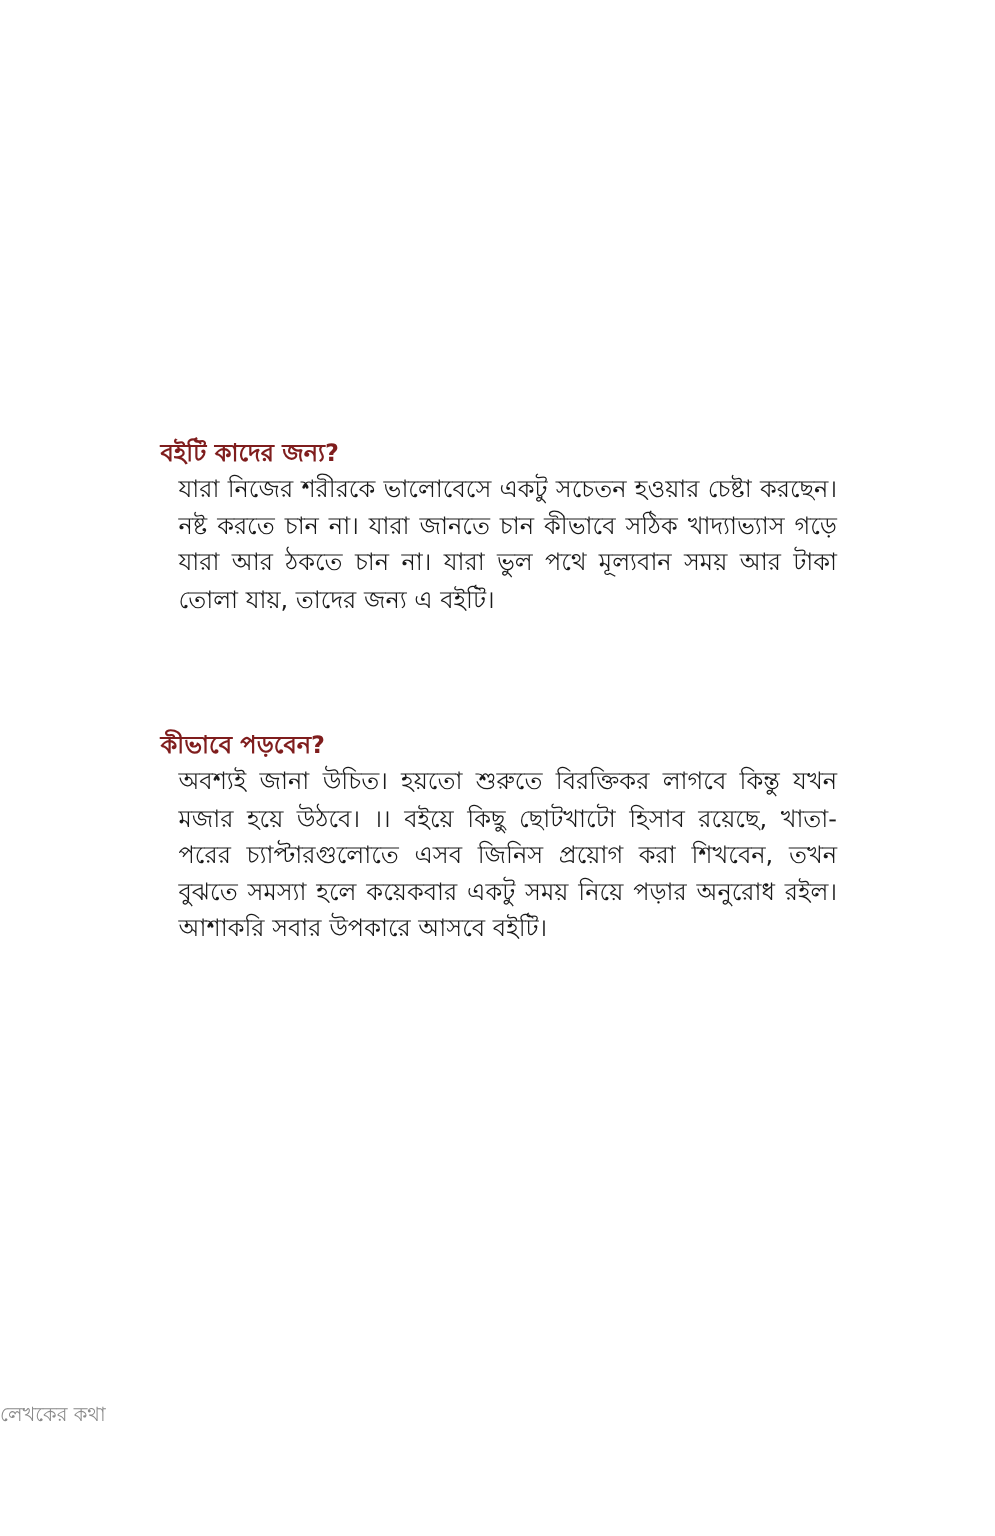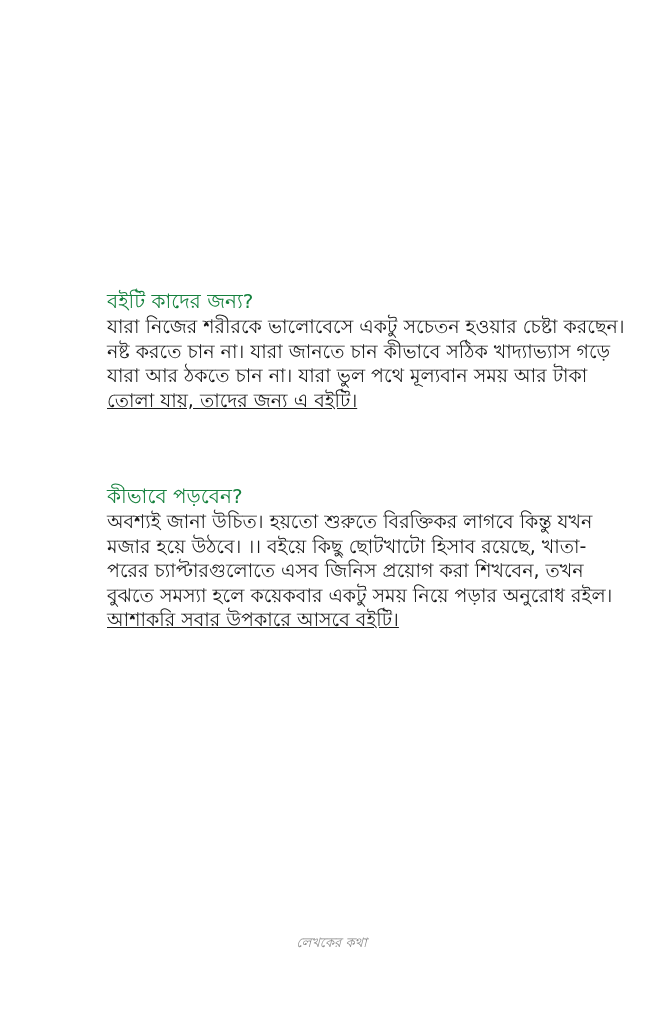--- a/index.html
+++ b/index.html
@@ -22,54 +22,53 @@
     height: 1024px;
   }
   .section {
     position: absolute;
     left: 107px;
     width: 451px;
   }
   .section-1 { top: 289px; }
   .section-2 { top: 484px; }
   .heading {
-    font-size: 20px;
-    font-weight: normal;
+    font-size: 16px;
+    font-weight: bold;
     line-height: 25px;
     height: 25px;
     margin: 0;
     white-space: nowrap;
-    color: #15803d;
+    color: #7f1d1d;
   }
   .line {
-    font-size: 19px;
+    font-size: 16px;
     line-height: 24.5px;
     height: 24.5px;
     white-space: nowrap;
     overflow: visible;
     display: block;
+    margin-left: 12px;
   }
   .line.justify {
     text-align: justify;
     text-align-last: justify;
   }
   .line.last {
     text-align: right;
     text-align-last: left;
-    text-decoration: underline;
   }
   .footer {
     position: absolute;
     top: 933px;
     left: 0;
     width: 663px;
-    text-align: center;
+    text-align: left;
     font-size: 13px;
     color: #8a8a8a;
-    font-style: italic;
   }
 </style>
 </head>
 <body>
 
 <div class="page">
 
   <div class="section section-1">
     <h2 class="heading">বইটি কাদের জন্য?</h2>
     <div class="line justify">যারা নিজের শরীরকে ভালোবেসে একটু সচেতন হওয়ার চেষ্টা করছেন।</div>

